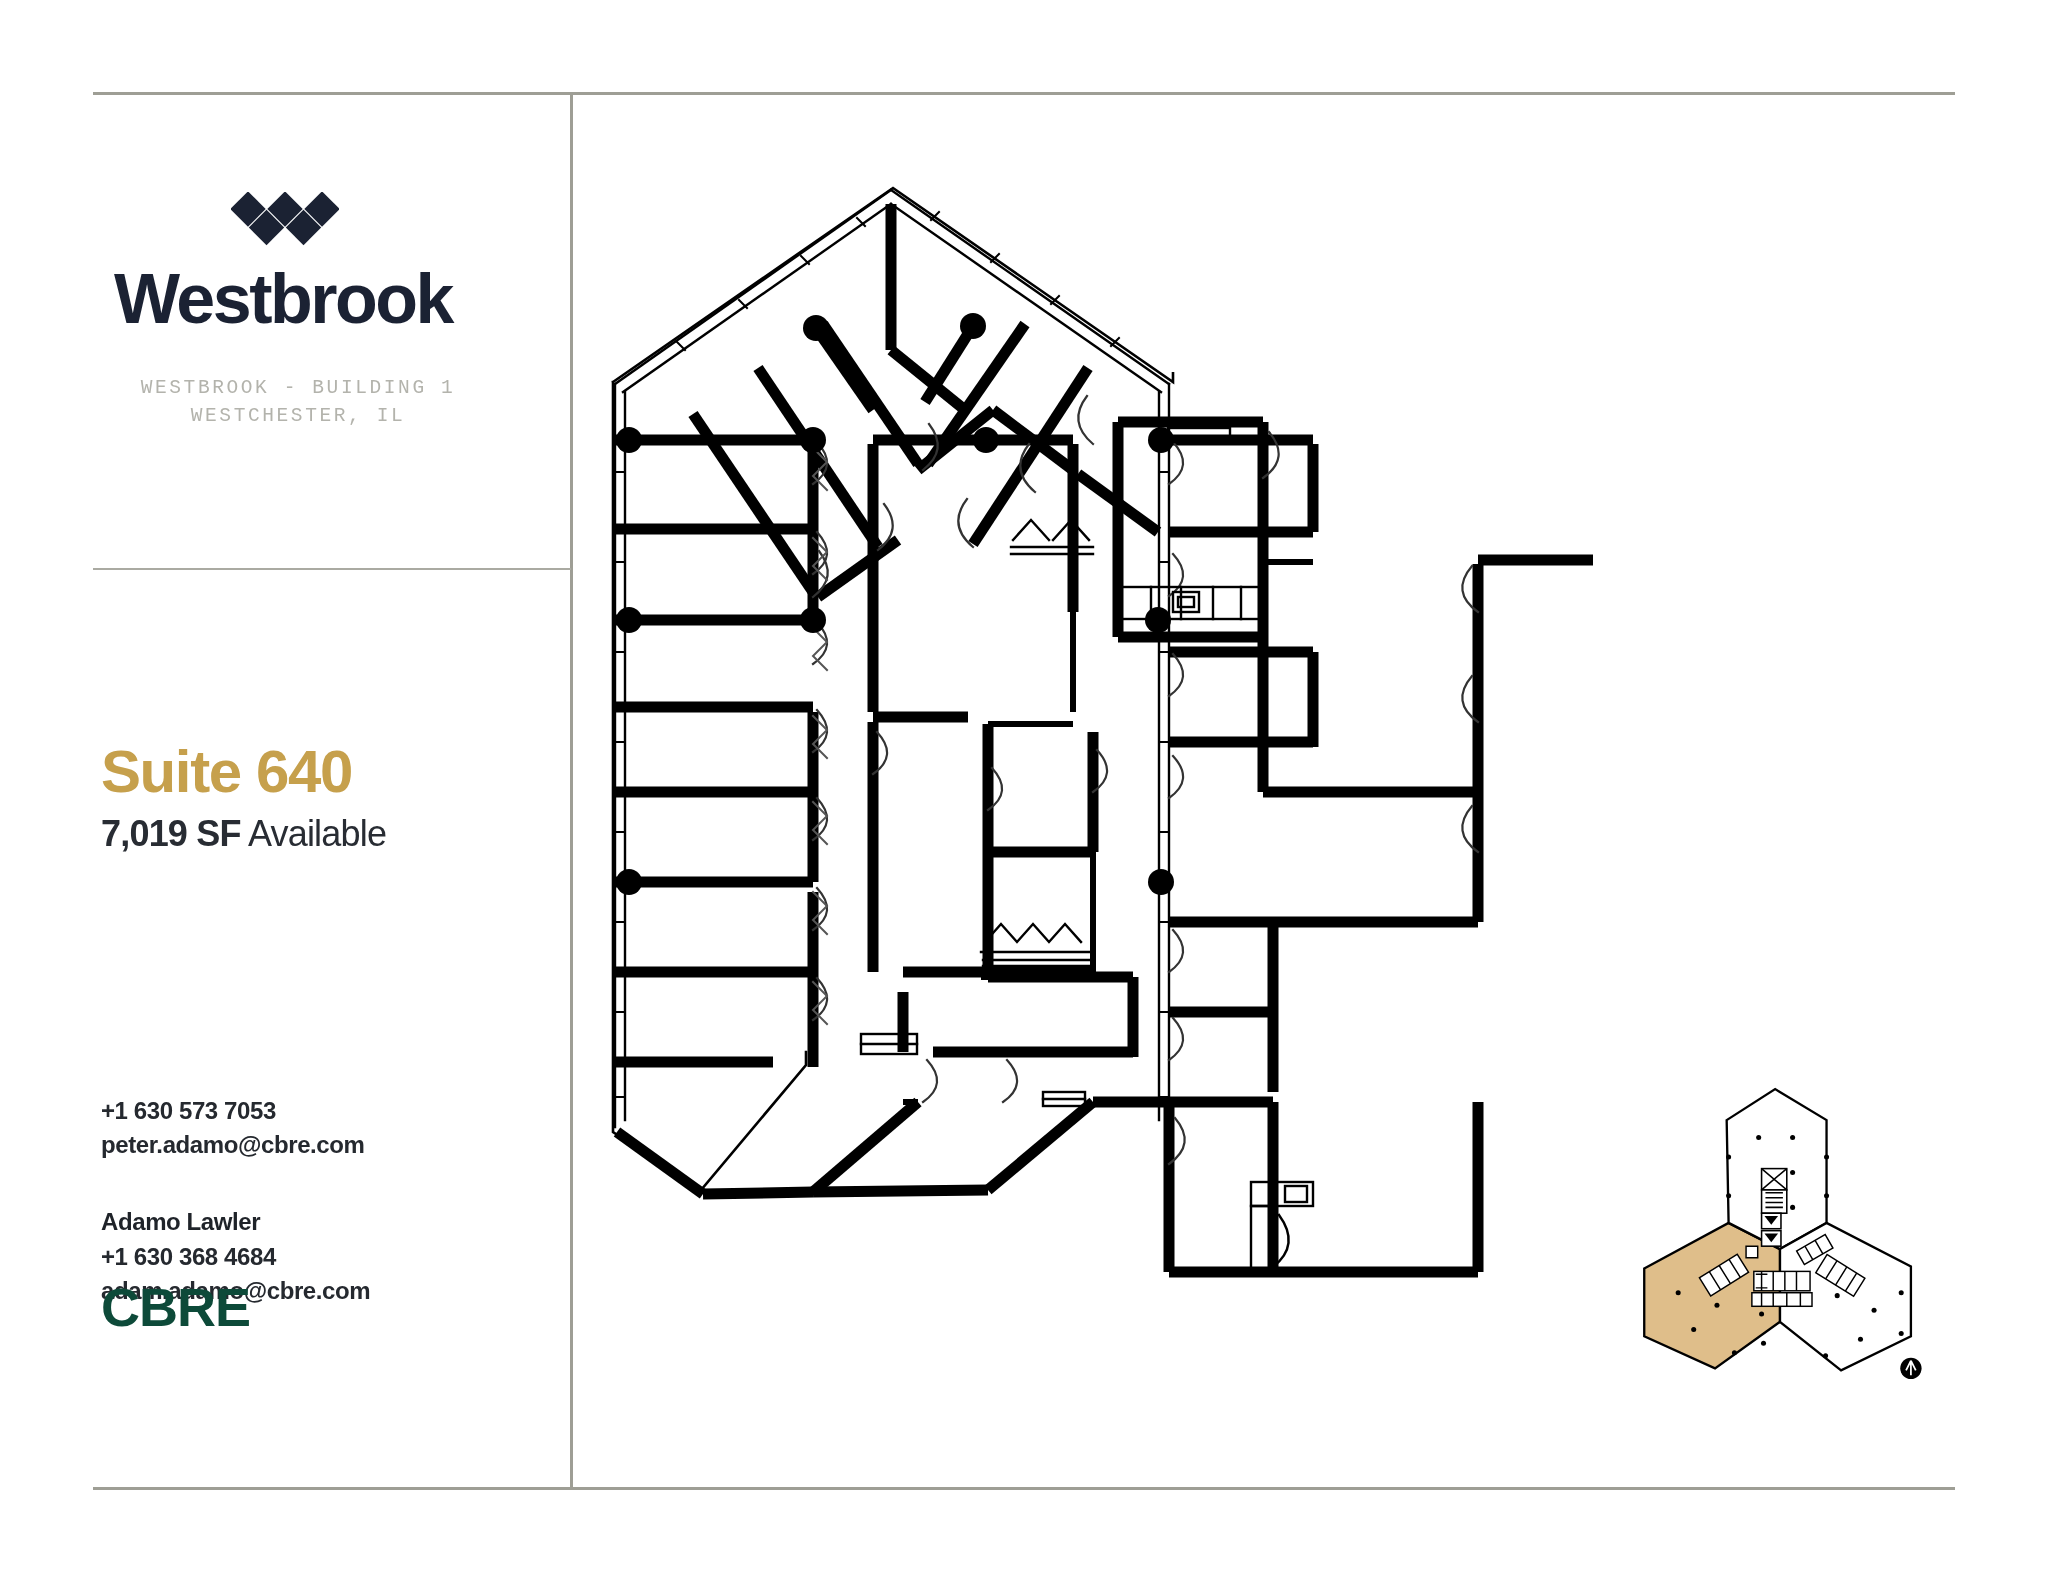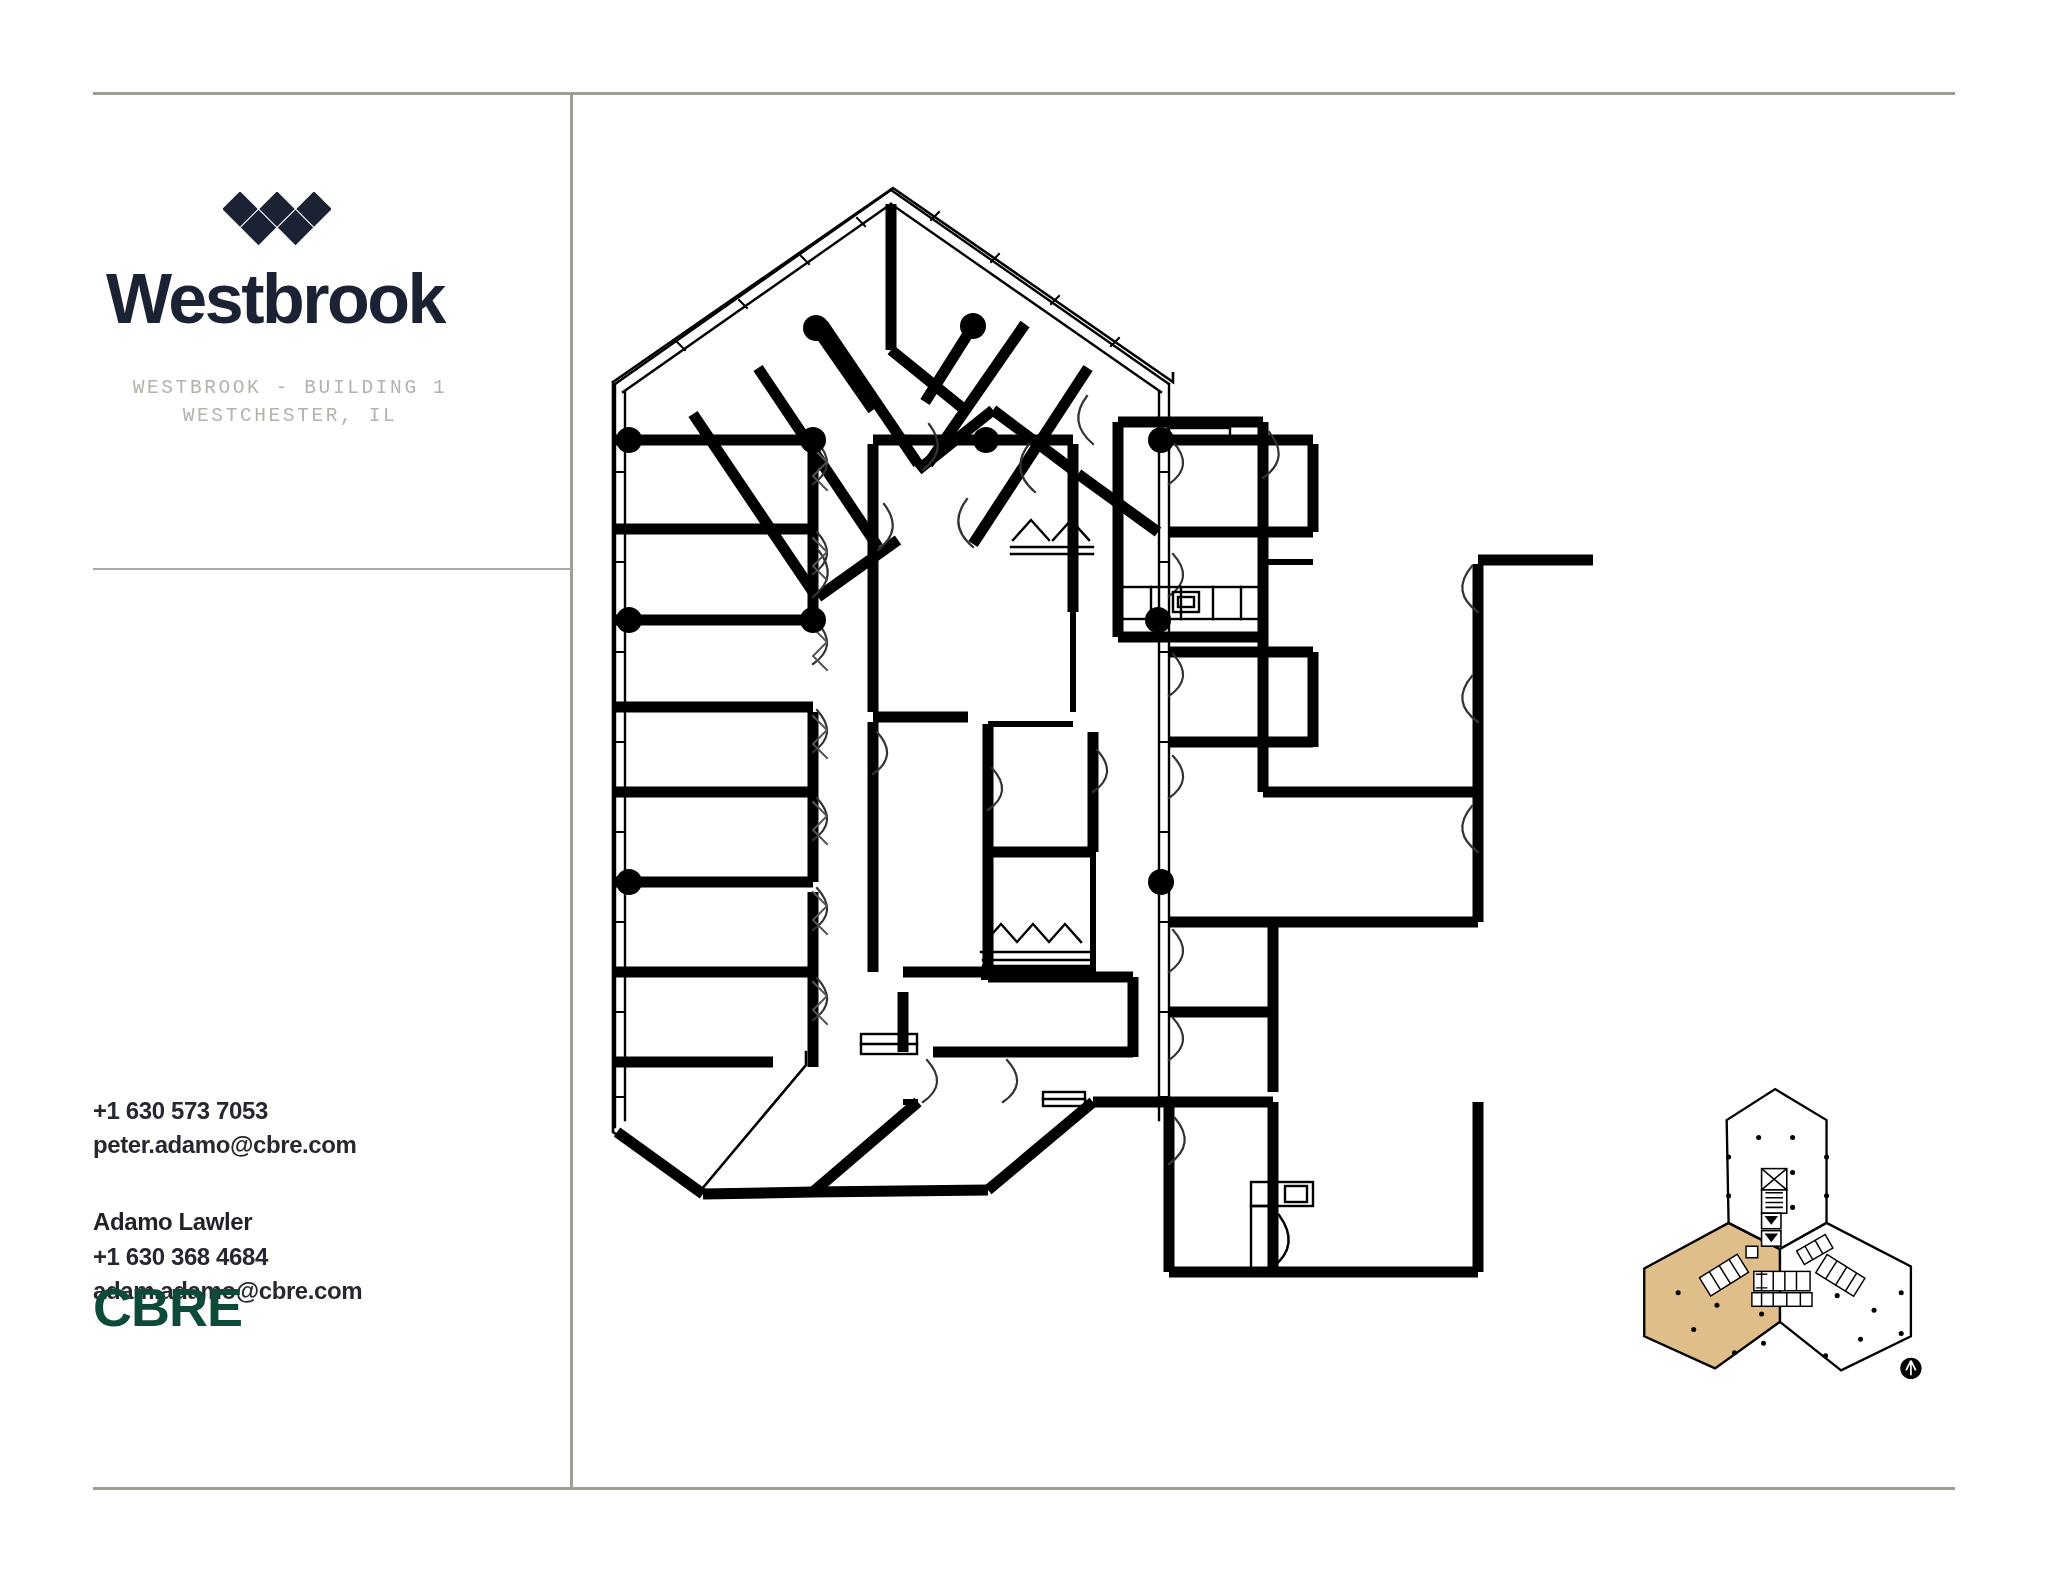--- a/index.html
+++ b/index.html
@@ -11,21 +11,21 @@
   .sheet{position:absolute;inset:0;background:#fff;}
 
   
   .rule-h{position:absolute;left:93px;width:1862px;height:3px;background:#9e9e95;}
   .rule-h.top{top:92px;}
   .rule-h.bottom{top:1487px;}
   .rule-v{position:absolute;left:570px;top:92px;width:3px;height:1398px;background:#9e9e95;}
   .rule-divider{position:absolute;left:93px;top:568px;width:478px;height:2px;background:#aaaaa2;}
 
   
-  .left-panel{position:absolute;left:93px;top:92px;width:478px;height:1112px;}
+  .left-panel{position:absolute;left:101px;top:92px;width:478px;height:1112px;}
 
   .logo-block{position:absolute;left:0;top:100px;width:400px;}
   .diamonds{position:relative;width:108px;height:54px;margin-left:130px;}
   .diamonds svg{display:block;}
   .wordmark{
     font-family:"Liberation Sans", sans-serif;
     font-weight:bold;font-size:70px;letter-spacing:-2.5px;
     color:#1b2233;line-height:1;margin-top:18px;text-align:center;width:400px;
     margin-left:-18px;
   }
@@ -85,20 +85,26 @@
           </g>
         </svg>
       </div>
       <div class="wordmark">Westbrook</div>
       <div class="addr">
         <div>WESTBROOK - BUILDING 1</div>
         <div>WESTCHESTER, IL</div>
       </div>
     </div>
 
+    <div class="suite-block">
+      <div class="suite-title">Suite 640</div>
+      <div class="suite-sub">
+        <span class="sf">7,019 SF</span><span class="avail"> </span><span class="avail">Available</span>
+      </div>
+    </div>
 
     <div class="contacts">
       <div class="contact">
         <div class="ph">+1 630 573 7053</div>
         <div class="em">peter.adamo@cbre.com</div>
       </div>
       <div class="contact">
         <div class="nm">Adamo Lawler</div>
         <div class="ph">+1 630 368 4684</div>
         <div class="em">adam.adamo@cbre.com</div>

